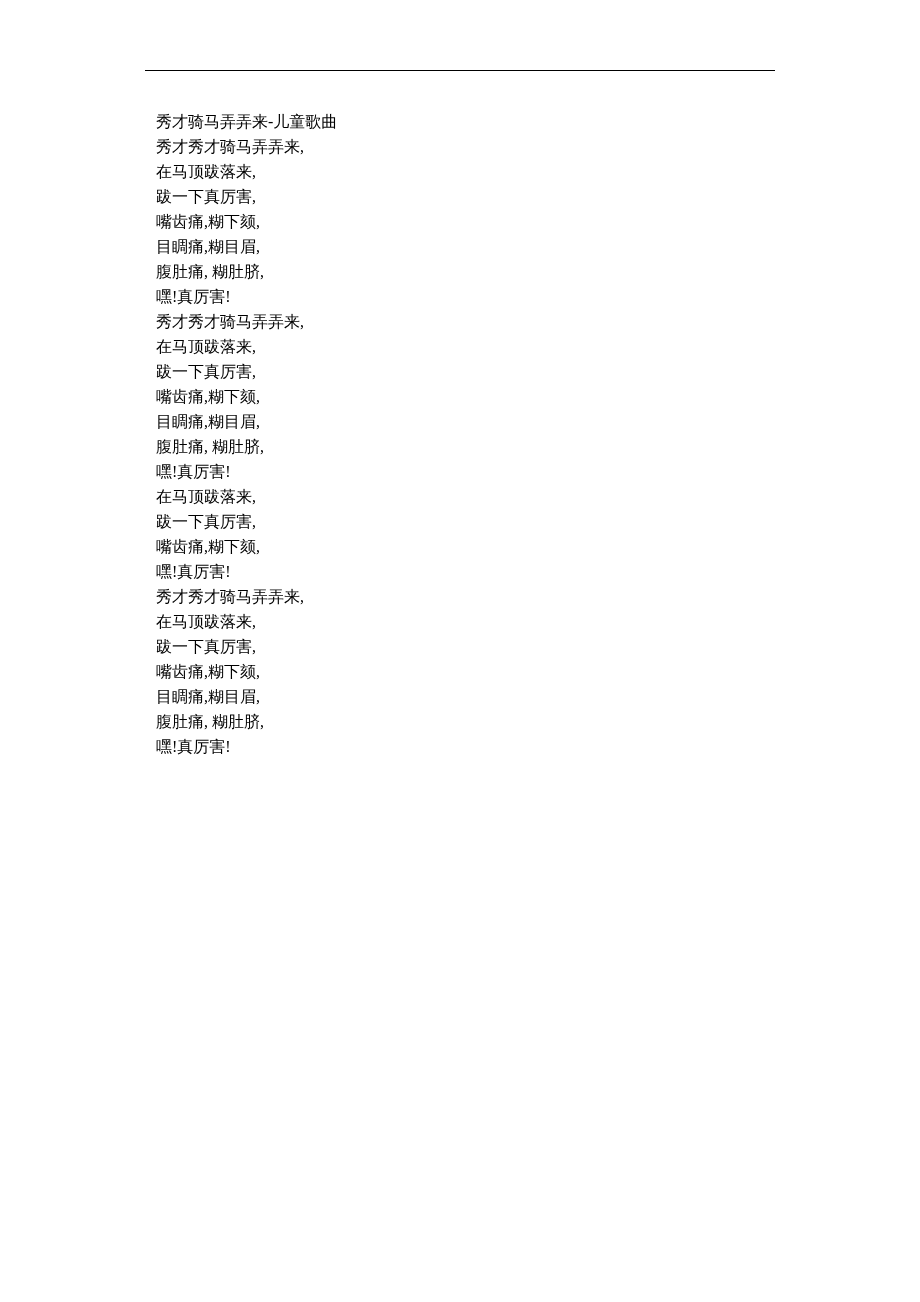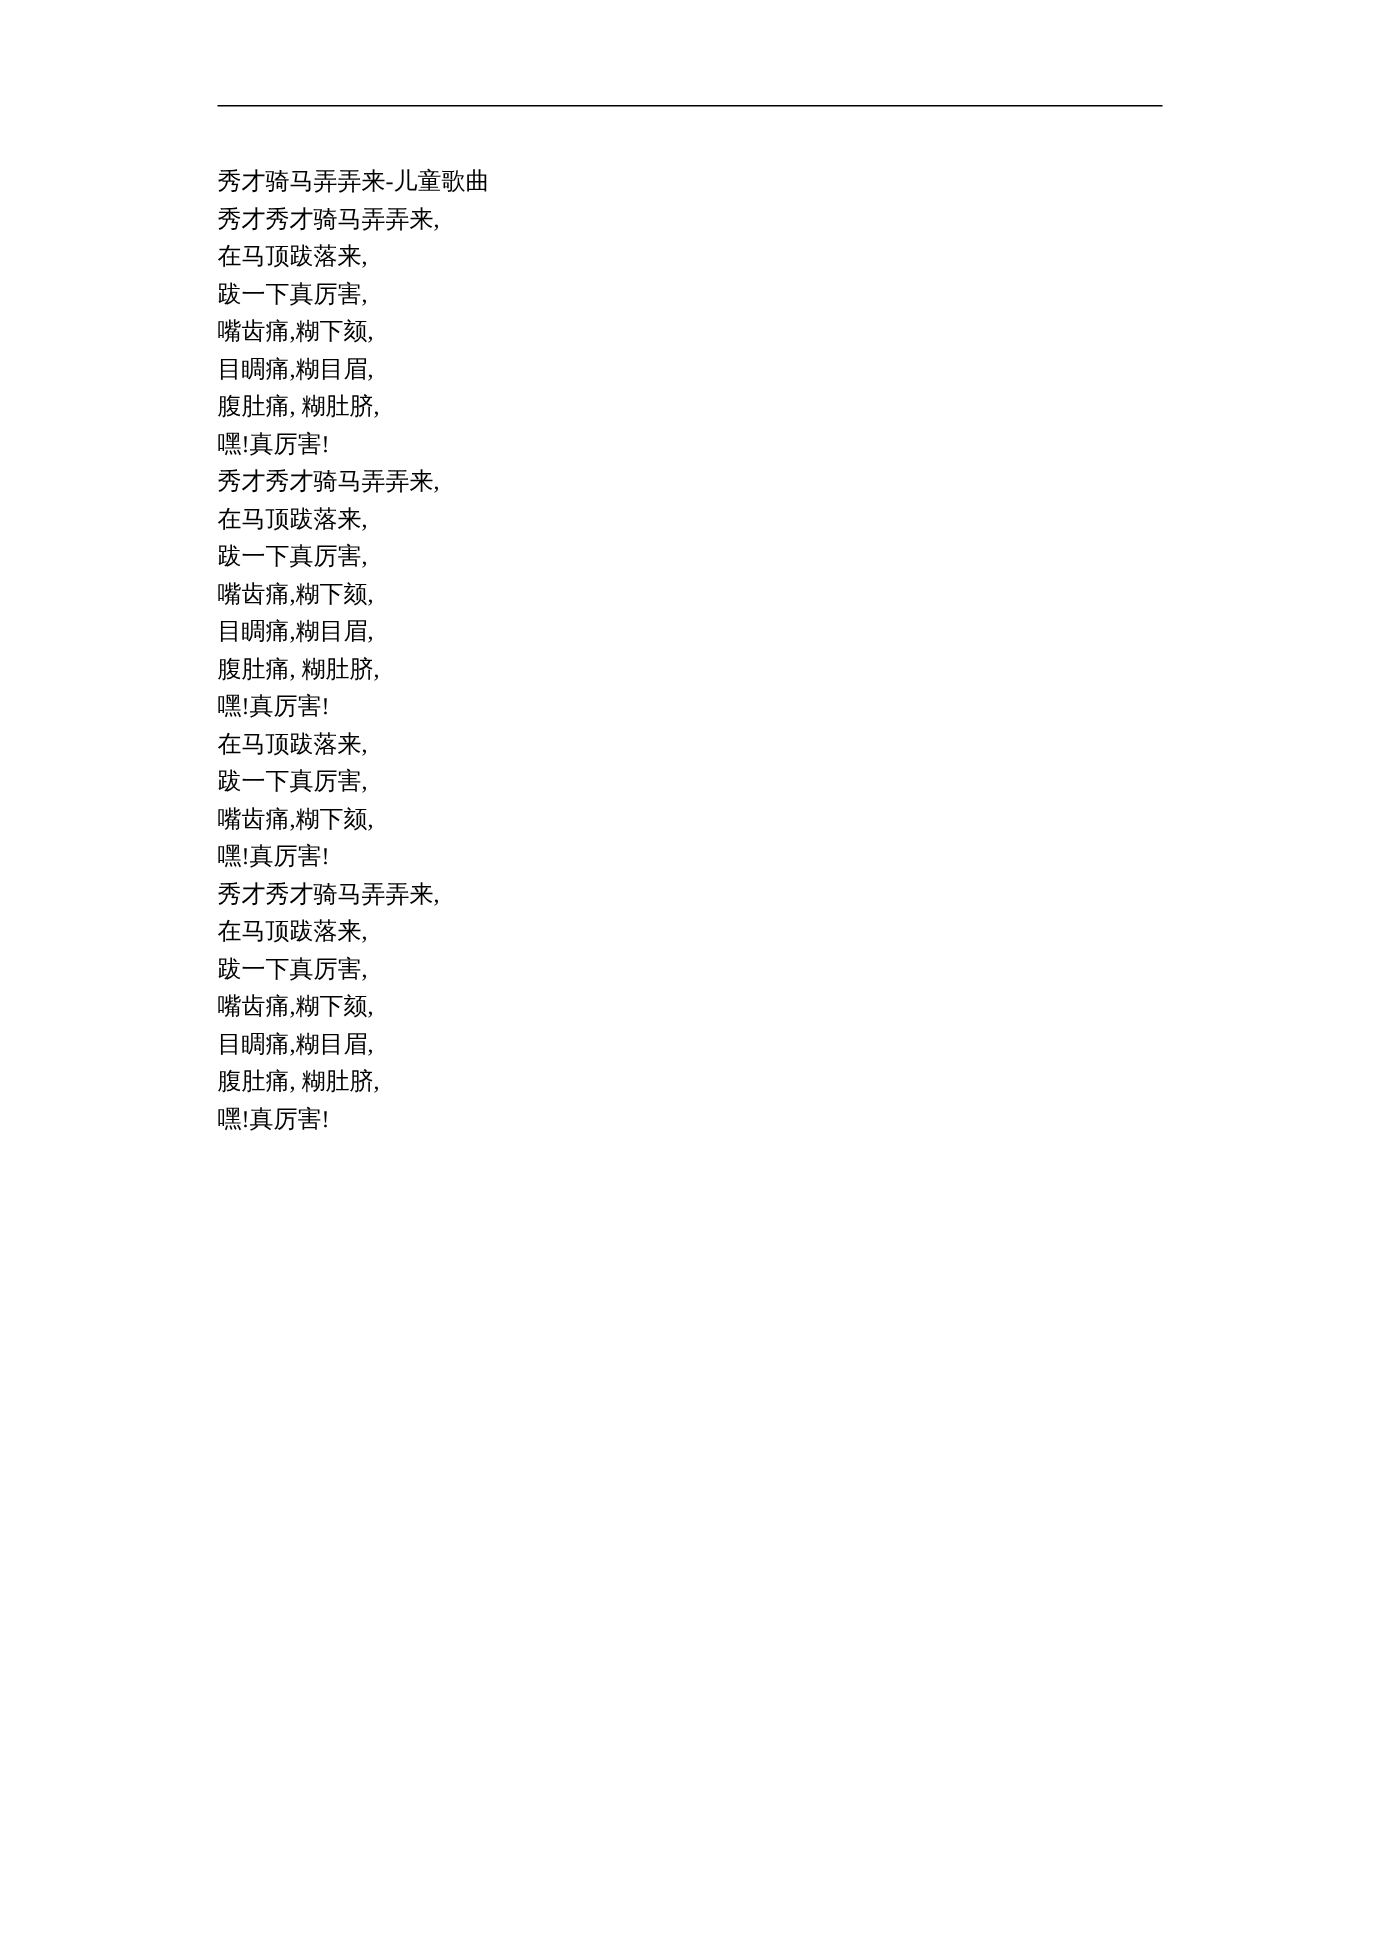--- a/index.html
+++ b/index.html
@@ -20,20 +20,21 @@
     .divider {
       border: none;
       border-top: 1px solid #000000;
       margin-bottom: 38px;
       width: 100%;
     }
     .content {
       font-size: 16px;
       line-height: 25px;
       color: #000000;
+      margin-left: 11px;
     }
     .line {
       display: block;
     }
   </style>
 </head>
 <body>
 
 <div class="page">
   <hr class="divider">

